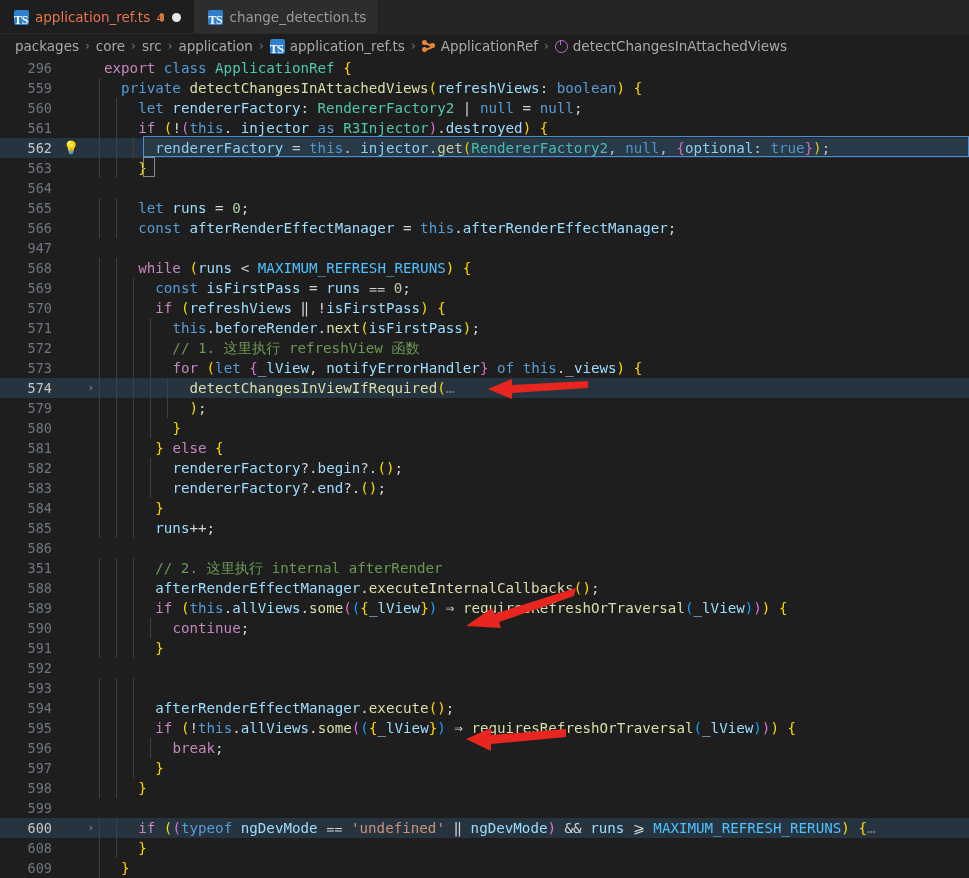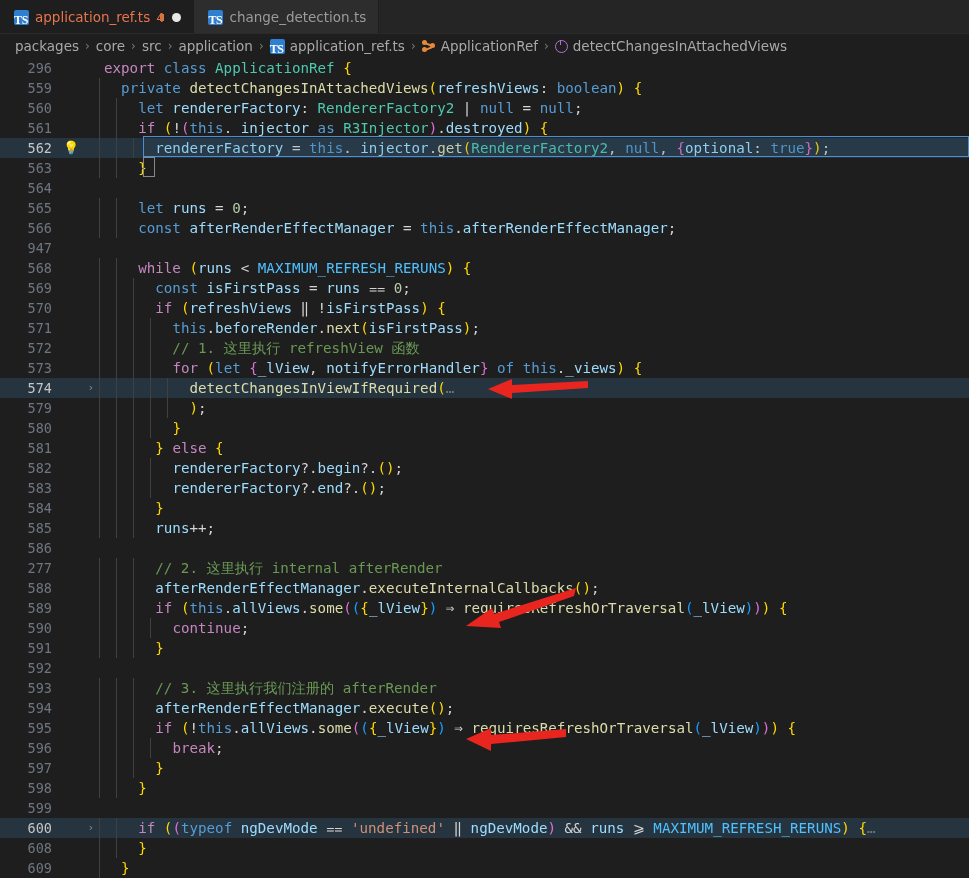--- a/index.html
+++ b/index.html
@@ -274,27 +274,27 @@
       <div class="row"><div class="lnum">573</div><div class="glyph"></div><div class="fold"></div><div class="code"><div class="guides"><span style="left: 1px;"></span><span style="left: 17.9px;"></span><span style="left: 34.8px;"></span><span style="left: 51.7px;"></span></div><span><span class="op"> </span><span class="op"> </span><span class="op"> </span><span class="op"> </span><span class="op"> </span><span class="op"> </span><span class="op"> </span><span class="op"> </span><span class="kw">for</span><span class="op"> </span><span class="p1">(</span><span class="kw2">let</span><span class="op"> </span><span class="p2">{</span><span class="var">_lView</span><span class="op">,</span><span class="op"> </span><span class="var">notifyErrorHandler</span><span class="p2">}</span><span class="op"> </span><span class="kw2">of</span><span class="op"> </span><span class="kw2">this</span><span class="op">.</span><span class="var">_views</span><span class="p1">)</span><span class="op"> </span><span class="p1">{</span></span></div></div>
       <div class="row active"><div class="lnum">574</div><div class="glyph"></div><div class="fold">›</div><div class="code"><div class="guides"><span style="left: 1px;"></span><span style="left: 17.9px;"></span><span style="left: 34.8px;"></span><span style="left: 51.7px;"></span><span style="left: 68.6px;"></span></div><span><span class="op"> </span><span class="op"> </span><span class="op"> </span><span class="op"> </span><span class="op"> </span><span class="op"> </span><span class="op"> </span><span class="op"> </span><span class="op"> </span><span class="op"> </span><span class="fn">detectChangesInViewIfRequired</span><span class="p1">(</span><span class="dim">…</span></span></div></div>
       <div class="row"><div class="lnum">579</div><div class="glyph"></div><div class="fold"></div><div class="code"><div class="guides"><span style="left: 1px;"></span><span style="left: 17.9px;"></span><span style="left: 34.8px;"></span><span style="left: 51.7px;"></span><span style="left: 68.6px;"></span></div><span><span class="op"> </span><span class="op"> </span><span class="op"> </span><span class="op"> </span><span class="op"> </span><span class="op"> </span><span class="op"> </span><span class="op"> </span><span class="op"> </span><span class="op"> </span><span class="p1">)</span><span class="op">;</span></span></div></div>
       <div class="row"><div class="lnum">580</div><div class="glyph"></div><div class="fold"></div><div class="code"><div class="guides"><span style="left: 1px;"></span><span style="left: 17.9px;"></span><span style="left: 34.8px;"></span><span style="left: 51.7px;"></span></div><span><span class="op"> </span><span class="op"> </span><span class="op"> </span><span class="op"> </span><span class="op"> </span><span class="op"> </span><span class="op"> </span><span class="op"> </span><span class="p1">}</span></span></div></div>
       <div class="row"><div class="lnum">581</div><div class="glyph"></div><div class="fold"></div><div class="code"><div class="guides"><span style="left: 1px;"></span><span style="left: 17.9px;"></span><span style="left: 34.8px;"></span></div><span><span class="op"> </span><span class="op"> </span><span class="op"> </span><span class="op"> </span><span class="op"> </span><span class="op"> </span><span class="p1">}</span><span class="op"> </span><span class="kw">else</span><span class="op"> </span><span class="p1">{</span></span></div></div>
       <div class="row"><div class="lnum">582</div><div class="glyph"></div><div class="fold"></div><div class="code"><div class="guides"><span style="left: 1px;"></span><span style="left: 17.9px;"></span><span style="left: 34.8px;"></span><span style="left: 51.7px;"></span></div><span><span class="op"> </span><span class="op"> </span><span class="op"> </span><span class="op"> </span><span class="op"> </span><span class="op"> </span><span class="op"> </span><span class="op"> </span><span class="var">rendererFactory</span><span class="op">?</span><span class="op">.</span><span class="var">begin</span><span class="op">?</span><span class="op">.</span><span class="p1">(</span><span class="p1">)</span><span class="op">;</span></span></div></div>
       <div class="row"><div class="lnum">583</div><div class="glyph"></div><div class="fold"></div><div class="code"><div class="guides"><span style="left: 1px;"></span><span style="left: 17.9px;"></span><span style="left: 34.8px;"></span><span style="left: 51.7px;"></span></div><span><span class="op"> </span><span class="op"> </span><span class="op"> </span><span class="op"> </span><span class="op"> </span><span class="op"> </span><span class="op"> </span><span class="op"> </span><span class="var">rendererFactory</span><span class="op">?</span><span class="op">.</span><span class="var">end</span><span class="op">?</span><span class="op">.</span><span class="p1">(</span><span class="p1">)</span><span class="op">;</span></span></div></div>
       <div class="row"><div class="lnum">584</div><div class="glyph"></div><div class="fold"></div><div class="code"><div class="guides"><span style="left: 1px;"></span><span style="left: 17.9px;"></span><span style="left: 34.8px;"></span></div><span><span class="op"> </span><span class="op"> </span><span class="op"> </span><span class="op"> </span><span class="op"> </span><span class="op"> </span><span class="p1">}</span></span></div></div>
       <div class="row"><div class="lnum">585</div><div class="glyph"></div><div class="fold"></div><div class="code"><div class="guides"><span style="left: 1px;"></span><span style="left: 17.9px;"></span><span style="left: 34.8px;"></span></div><span><span class="op"> </span><span class="op"> </span><span class="op"> </span><span class="op"> </span><span class="op"> </span><span class="op"> </span><span class="var">runs</span><span class="op">+</span><span class="op">+</span><span class="op">;</span></span></div></div>
       <div class="row"><div class="lnum">586</div><div class="glyph"></div><div class="fold"></div><div class="code"><div class="guides"></div><span></span></div></div>
-      <div class="row"><div class="lnum">277</div><div class="glyph"></div><div class="fold"></div><div class="code"><div class="guides"><span style="left: 1px;"></span><span style="left: 17.9px;"></span><span style="left: 34.8px;"></span></div><span>      <span class="cmt">// 2. 这里执行 internal afterRender</span></span></div></div>
+      <div class="row"><div class="lnum">351</div><div class="glyph"></div><div class="fold"></div><div class="code"><div class="guides"><span style="left: 1px;"></span><span style="left: 17.9px;"></span><span style="left: 34.8px;"></span></div><span>      <span class="cmt">// 2. 这里执行 internal afterRender</span></span></div></div>
       <div class="row"><div class="lnum">588</div><div class="glyph"></div><div class="fold"></div><div class="code"><div class="guides"><span style="left: 1px;"></span><span style="left: 17.9px;"></span><span style="left: 34.8px;"></span></div><span><span class="op"> </span><span class="op"> </span><span class="op"> </span><span class="op"> </span><span class="op"> </span><span class="op"> </span><span class="var">afterRenderEffectManager</span><span class="op">.</span><span class="fn">executeInternalCallbacks</span><span class="p1">(</span><span class="p1">)</span><span class="op">;</span></span></div></div>
       <div class="row"><div class="lnum">589</div><div class="glyph"></div><div class="fold"></div><div class="code"><div class="guides"><span style="left: 1px;"></span><span style="left: 17.9px;"></span><span style="left: 34.8px;"></span></div><span><span class="op"> </span><span class="op"> </span><span class="op"> </span><span class="op"> </span><span class="op"> </span><span class="op"> </span><span class="kw">if</span><span class="op"> </span><span class="p1">(</span><span class="kw2">this</span><span class="op">.</span><span class="var">allViews</span><span class="op">.</span><span class="fn">some</span><span class="p2">(</span><span class="p3">(</span><span class="p1">{</span><span class="var">_lView</span><span class="p1">}</span><span class="p3">)</span><span class="op"> </span><span class="op">⇒</span><span class="op"> </span><span class="fn">requiresRefreshOrTraversal</span><span class="p3">(</span><span class="var">_lView</span><span class="p3">)</span><span class="p2">)</span><span class="p1">)</span><span class="op"> </span><span class="p1">{</span></span></div></div>
       <div class="row"><div class="lnum">590</div><div class="glyph"></div><div class="fold"></div><div class="code"><div class="guides"><span style="left: 1px;"></span><span style="left: 17.9px;"></span><span style="left: 34.8px;"></span><span style="left: 51.7px;"></span></div><span><span class="op"> </span><span class="op"> </span><span class="op"> </span><span class="op"> </span><span class="op"> </span><span class="op"> </span><span class="op"> </span><span class="op"> </span><span class="kw">continue</span><span class="op">;</span></span></div></div>
       <div class="row"><div class="lnum">591</div><div class="glyph"></div><div class="fold"></div><div class="code"><div class="guides"><span style="left: 1px;"></span><span style="left: 17.9px;"></span><span style="left: 34.8px;"></span></div><span><span class="op"> </span><span class="op"> </span><span class="op"> </span><span class="op"> </span><span class="op"> </span><span class="op"> </span><span class="p1">}</span></span></div></div>
       <div class="row"><div class="lnum">592</div><div class="glyph"></div><div class="fold"></div><div class="code"><div class="guides"></div><span></span></div></div>
-      <div class="row"><div class="lnum">593</div><div class="glyph"></div><div class="fold"></div><div class="code"><div class="guides"><span style="left: 1px;"></span><span style="left: 17.9px;"></span><span style="left: 34.8px;"></span></div><span>      <span class="cmt">// 3. 这里执行我们注册的 afterRender</span></span></div></div>
+      <div class="row"><div class="lnum">593</div><div class="glyph"></div><div class="fold"></div><div class="code"><div class="guides"><span style="left: 1px;"></span><span style="left: 17.9px;"></span><span style="left: 34.8px;"></span></div></div></div>
       <div class="row"><div class="lnum">594</div><div class="glyph"></div><div class="fold"></div><div class="code"><div class="guides"><span style="left: 1px;"></span><span style="left: 17.9px;"></span><span style="left: 34.8px;"></span></div><span><span class="op"> </span><span class="op"> </span><span class="op"> </span><span class="op"> </span><span class="op"> </span><span class="op"> </span><span class="var">afterRenderEffectManager</span><span class="op">.</span><span class="fn">execute</span><span class="p1">(</span><span class="p1">)</span><span class="op">;</span></span></div></div>
       <div class="row"><div class="lnum">595</div><div class="glyph"></div><div class="fold"></div><div class="code"><div class="guides"><span style="left: 1px;"></span><span style="left: 17.9px;"></span><span style="left: 34.8px;"></span></div><span><span class="op"> </span><span class="op"> </span><span class="op"> </span><span class="op"> </span><span class="op"> </span><span class="op"> </span><span class="kw">if</span><span class="op"> </span><span class="p1">(</span><span class="op">!</span><span class="kw2">this</span><span class="op">.</span><span class="var">allViews</span><span class="op">.</span><span class="fn">some</span><span class="p2">(</span><span class="p3">(</span><span class="p1">{</span><span class="var">_lView</span><span class="p1">}</span><span class="p3">)</span><span class="op"> </span><span class="op">⇒</span><span class="op"> </span><span class="fn">requiresRefreshOrTraversal</span><span class="p3">(</span><span class="var">_lView</span><span class="p3">)</span><span class="p2">)</span><span class="p1">)</span><span class="op"> </span><span class="p1">{</span></span></div></div>
       <div class="row"><div class="lnum">596</div><div class="glyph"></div><div class="fold"></div><div class="code"><div class="guides"><span style="left: 1px;"></span><span style="left: 17.9px;"></span><span style="left: 34.8px;"></span><span style="left: 51.7px;"></span></div><span><span class="op"> </span><span class="op"> </span><span class="op"> </span><span class="op"> </span><span class="op"> </span><span class="op"> </span><span class="op"> </span><span class="op"> </span><span class="kw">break</span><span class="op">;</span></span></div></div>
       <div class="row"><div class="lnum">597</div><div class="glyph"></div><div class="fold"></div><div class="code"><div class="guides"><span style="left: 1px;"></span><span style="left: 17.9px;"></span><span style="left: 34.8px;"></span></div><span><span class="op"> </span><span class="op"> </span><span class="op"> </span><span class="op"> </span><span class="op"> </span><span class="op"> </span><span class="p1">}</span></span></div></div>
       <div class="row"><div class="lnum">598</div><div class="glyph"></div><div class="fold"></div><div class="code"><div class="guides"><span style="left: 1px;"></span><span style="left: 17.9px;"></span></div><span><span class="op"> </span><span class="op"> </span><span class="op"> </span><span class="op"> </span><span class="p1">}</span></span></div></div>
       <div class="row"><div class="lnum">599</div><div class="glyph"></div><div class="fold"></div><div class="code"><div class="guides"></div><span></span></div></div>
       <div class="row active"><div class="lnum">600</div><div class="glyph"></div><div class="fold">›</div><div class="code"><div class="guides"><span style="left: 1px;"></span><span style="left: 17.9px;"></span></div><span><span class="op"> </span><span class="op"> </span><span class="op"> </span><span class="op"> </span><span class="kw">if</span><span class="op"> </span><span class="p1">(</span><span class="p2">(</span><span class="kw2">typeof</span><span class="op"> </span><span class="var">ngDevMode</span><span class="op"> </span><span class="op">⩵</span><span class="op"> </span><span class="str">'undefined'</span><span class="op"> </span><span class="op">‖</span><span class="op"> </span><span class="var">ngDevMode</span><span class="p2">)</span><span class="op"> </span><span class="op">&amp;</span><span class="op">&amp;</span><span class="op"> </span><span class="var">runs</span><span class="op"> </span><span class="op">⩾</span><span class="op"> </span><span class="cnst">MAXIMUM_REFRESH_RERUNS</span><span class="p1">)</span><span class="op"> </span><span class="p1">{</span><span class="dim">…</span></span></div></div>
       <div class="row"><div class="lnum">608</div><div class="glyph"></div><div class="fold"></div><div class="code"><div class="guides"><span style="left: 1px;"></span><span style="left: 17.9px;"></span></div><span><span class="op"> </span><span class="op"> </span><span class="op"> </span><span class="op"> </span><span class="p1">}</span></span></div></div>
       <div class="row"><div class="lnum">609</div><div class="glyph"></div><div class="fold"></div><div class="code"><div class="guides"><span style="left: 1px;"></span></div><span><span class="op"> </span><span class="op"> </span><span class="p1">}</span></span></div></div>
     </div>

